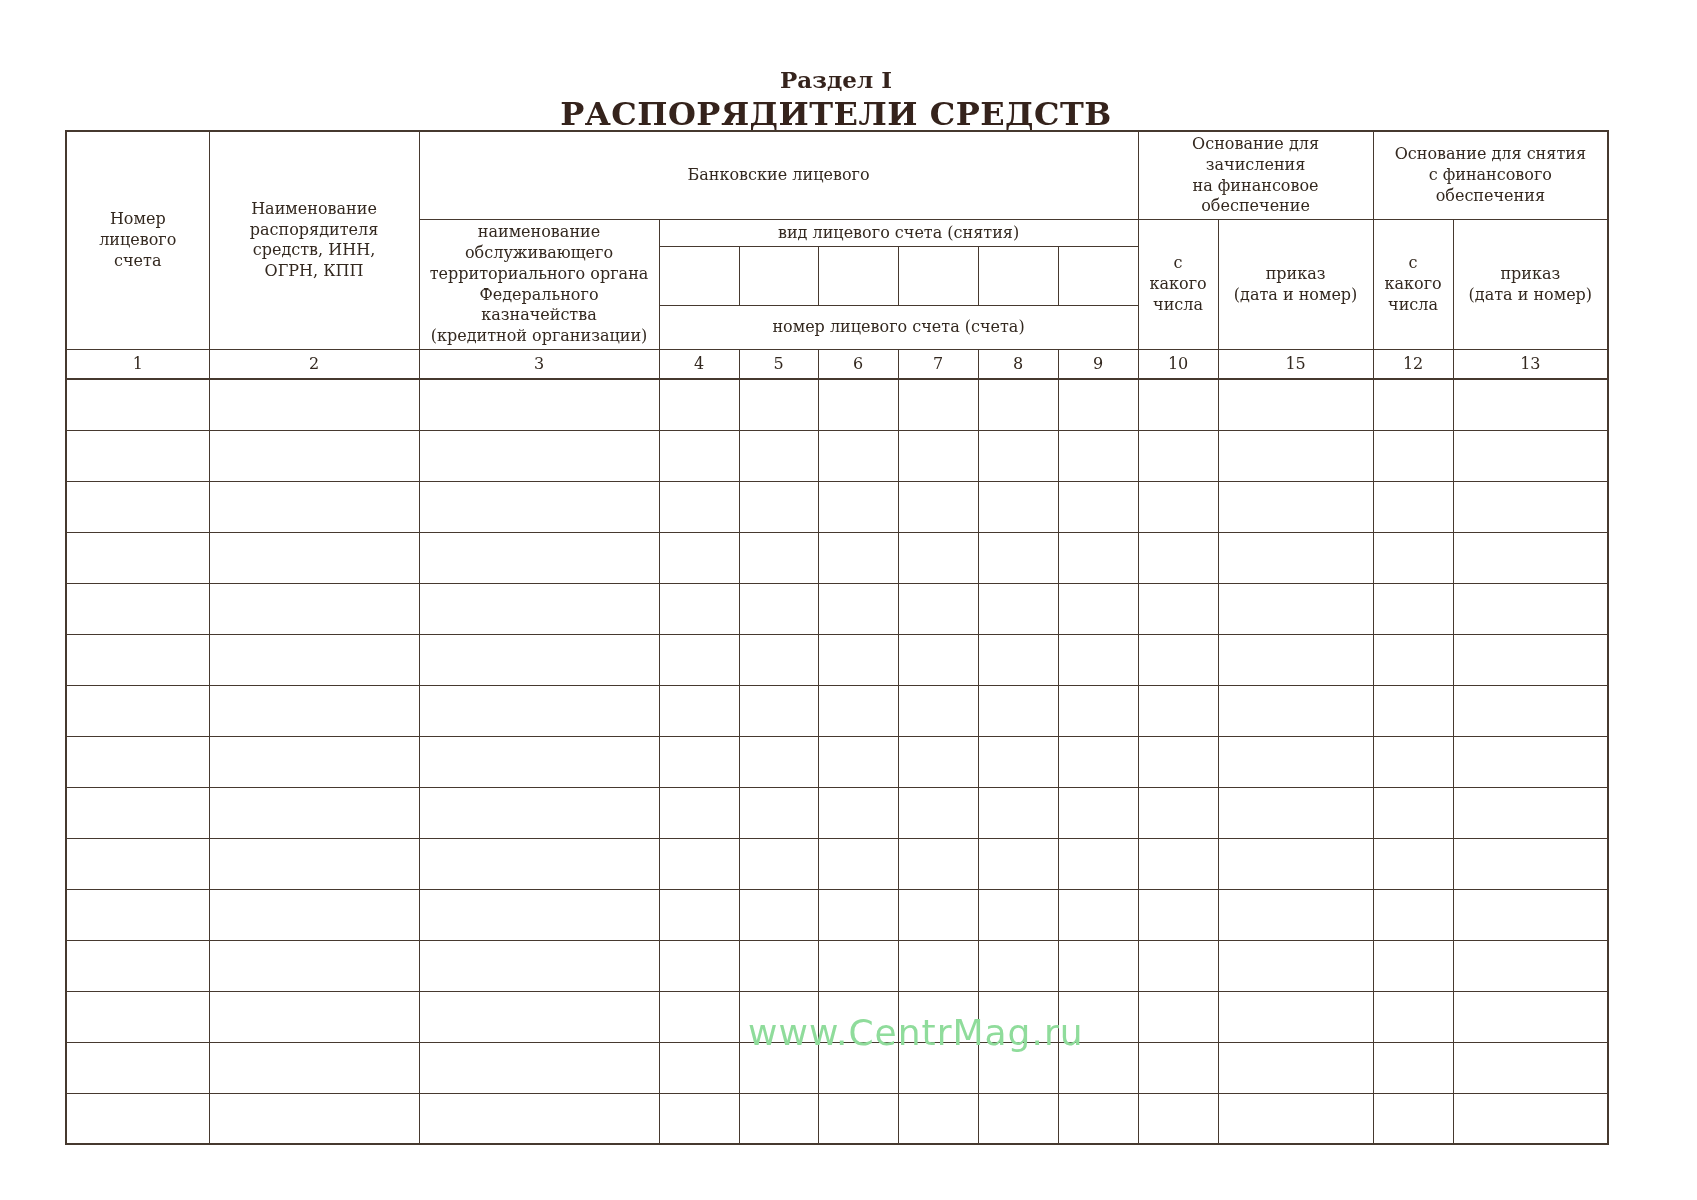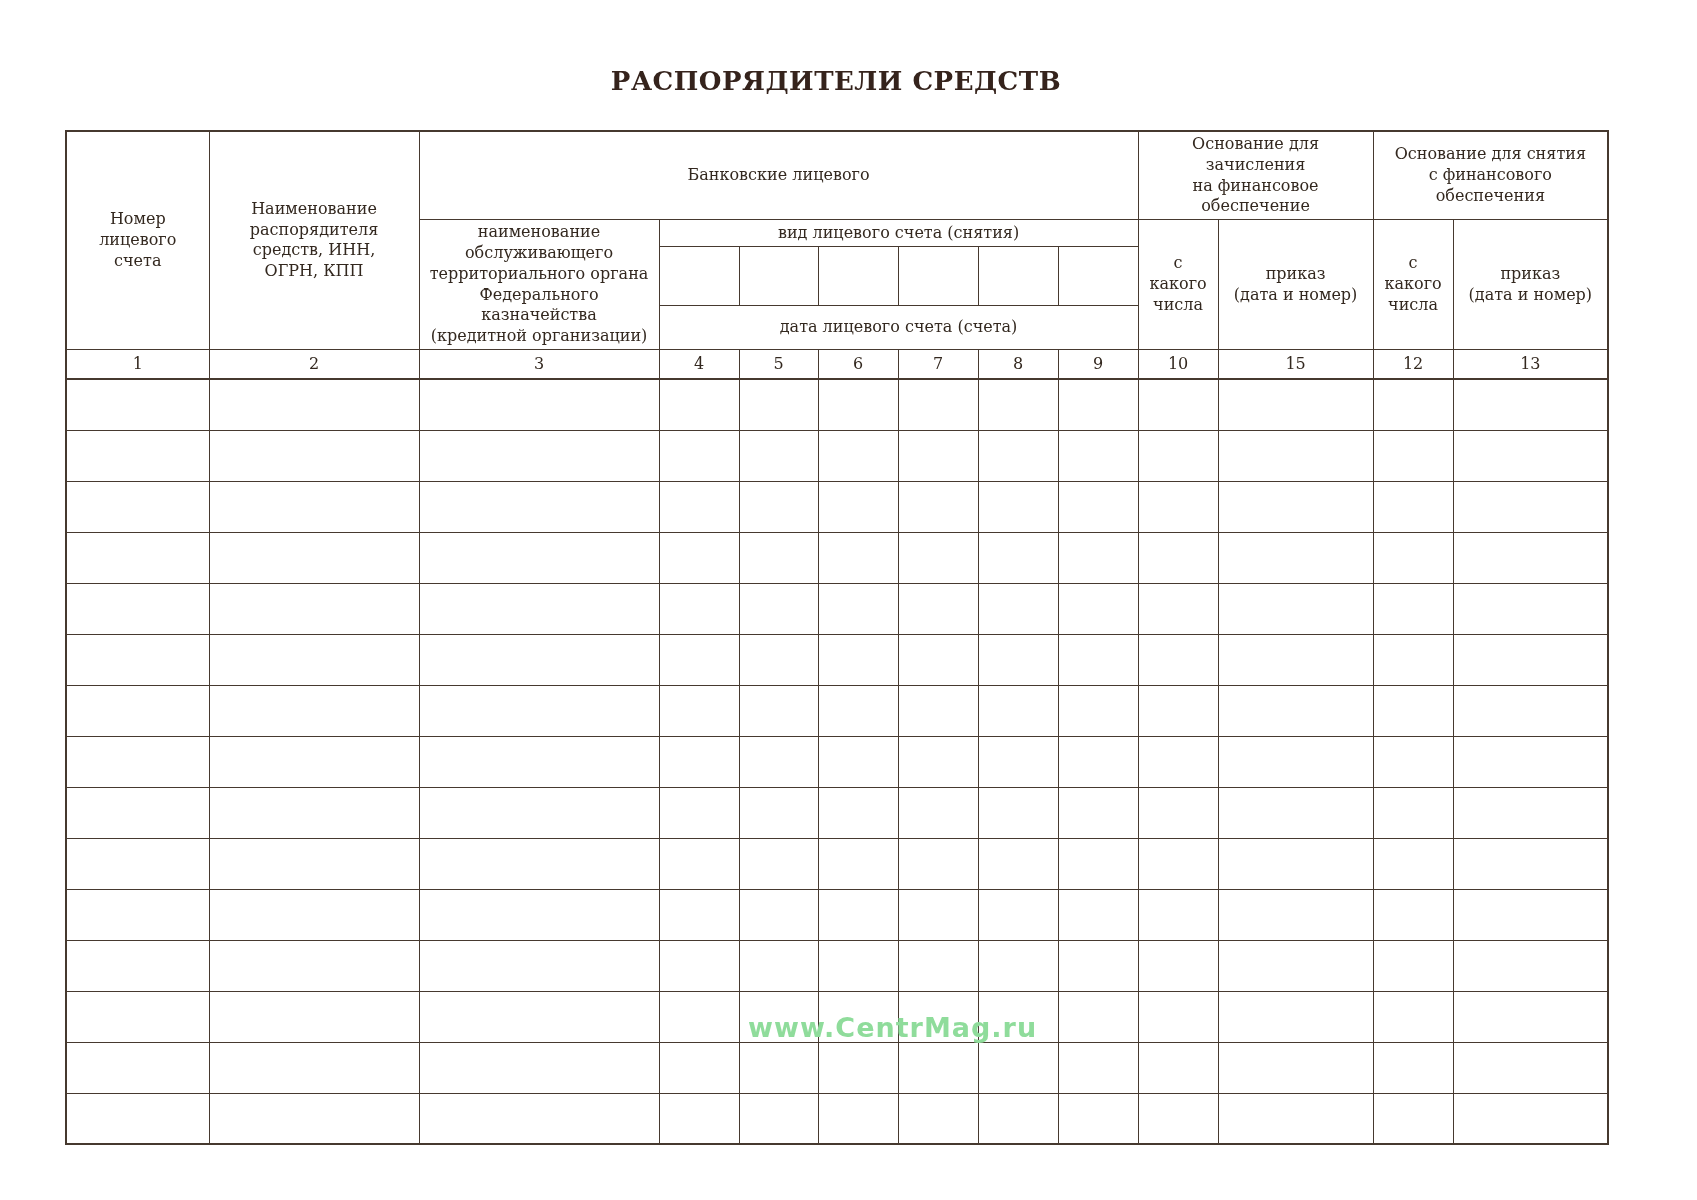--- a/index.html
+++ b/index.html
@@ -25,21 +25,21 @@
     width: 1542px;
     text-align: center;
     color: #35231c;
   }
   .title-line1 {
     font-size: 23px;
     font-weight: bold;
     line-height: 1.25;
   }
   .title-line2 {
-    font-size: 26px;
+    font-size: 32px;
     font-weight: bold;
     line-height: 1.2;
     letter-spacing: 0.5px;
   }
   table.form-table {
     position: absolute;
     left: 65px;
     top: 130px;
     width: 1542px;
     height: 996px;
@@ -64,34 +64,35 @@
   tr.hnum { height: 30px; }
   tr.hnum td { border-bottom: 2px solid #46392f; font-size: 16px; }
   tbody tr { height: 51px; }
   td.pad-narrow { padding-left: 22px; padding-right: 22px; }
   td.pad-wide   { padding-left: 26px; padding-right: 26px; }
   .watermark {
     position: absolute;
     left: 748px;
     top: 1012px;
     font-family: "DejaVu Sans", "Liberation Sans", sans-serif;
-    font-size: 27px;
-    font-weight: bold;
+    font-size: 36px;
+    font-weight: normal;
     letter-spacing: 1px;
     color: #8fdc9b;
     white-space: nowrap;
     text-align: right;
   }
 </style>
 </head>
 <body>
 
 <div class="page">
 
   <div class="title-block">
+    <div class="title-line1">Раздел I</div>
     <div class="title-line2">РАСПОРЯДИТЕЛИ СРЕДСТВ</div>
   </div>
 
   <table class="form-table">
     <colgroup>
       <col style="width:143px">
         <col style="width:210px">
         <col style="width:240px">
       <col style="width:80px">
         <col style="width:79px">
@@ -139,21 +140,21 @@
       </tr>
       <tr class="h3">
         <td></td>
         <td></td>
         <td></td>
         <td></td>
         <td></td>
         <td></td>
       </tr>
       <tr class="h4">
-        <td colspan="6">дата лицевого счета (счета)</td>
+        <td colspan="6">номер лицевого счета (счета)</td>
       </tr>
       <tr class="hnum">
         <td>1</td>
         <td>2</td>
         <td>3</td>
         <td>4</td>
         <td>5</td>
         <td>6</td>
         <td>7</td>
         <td>8</td>

